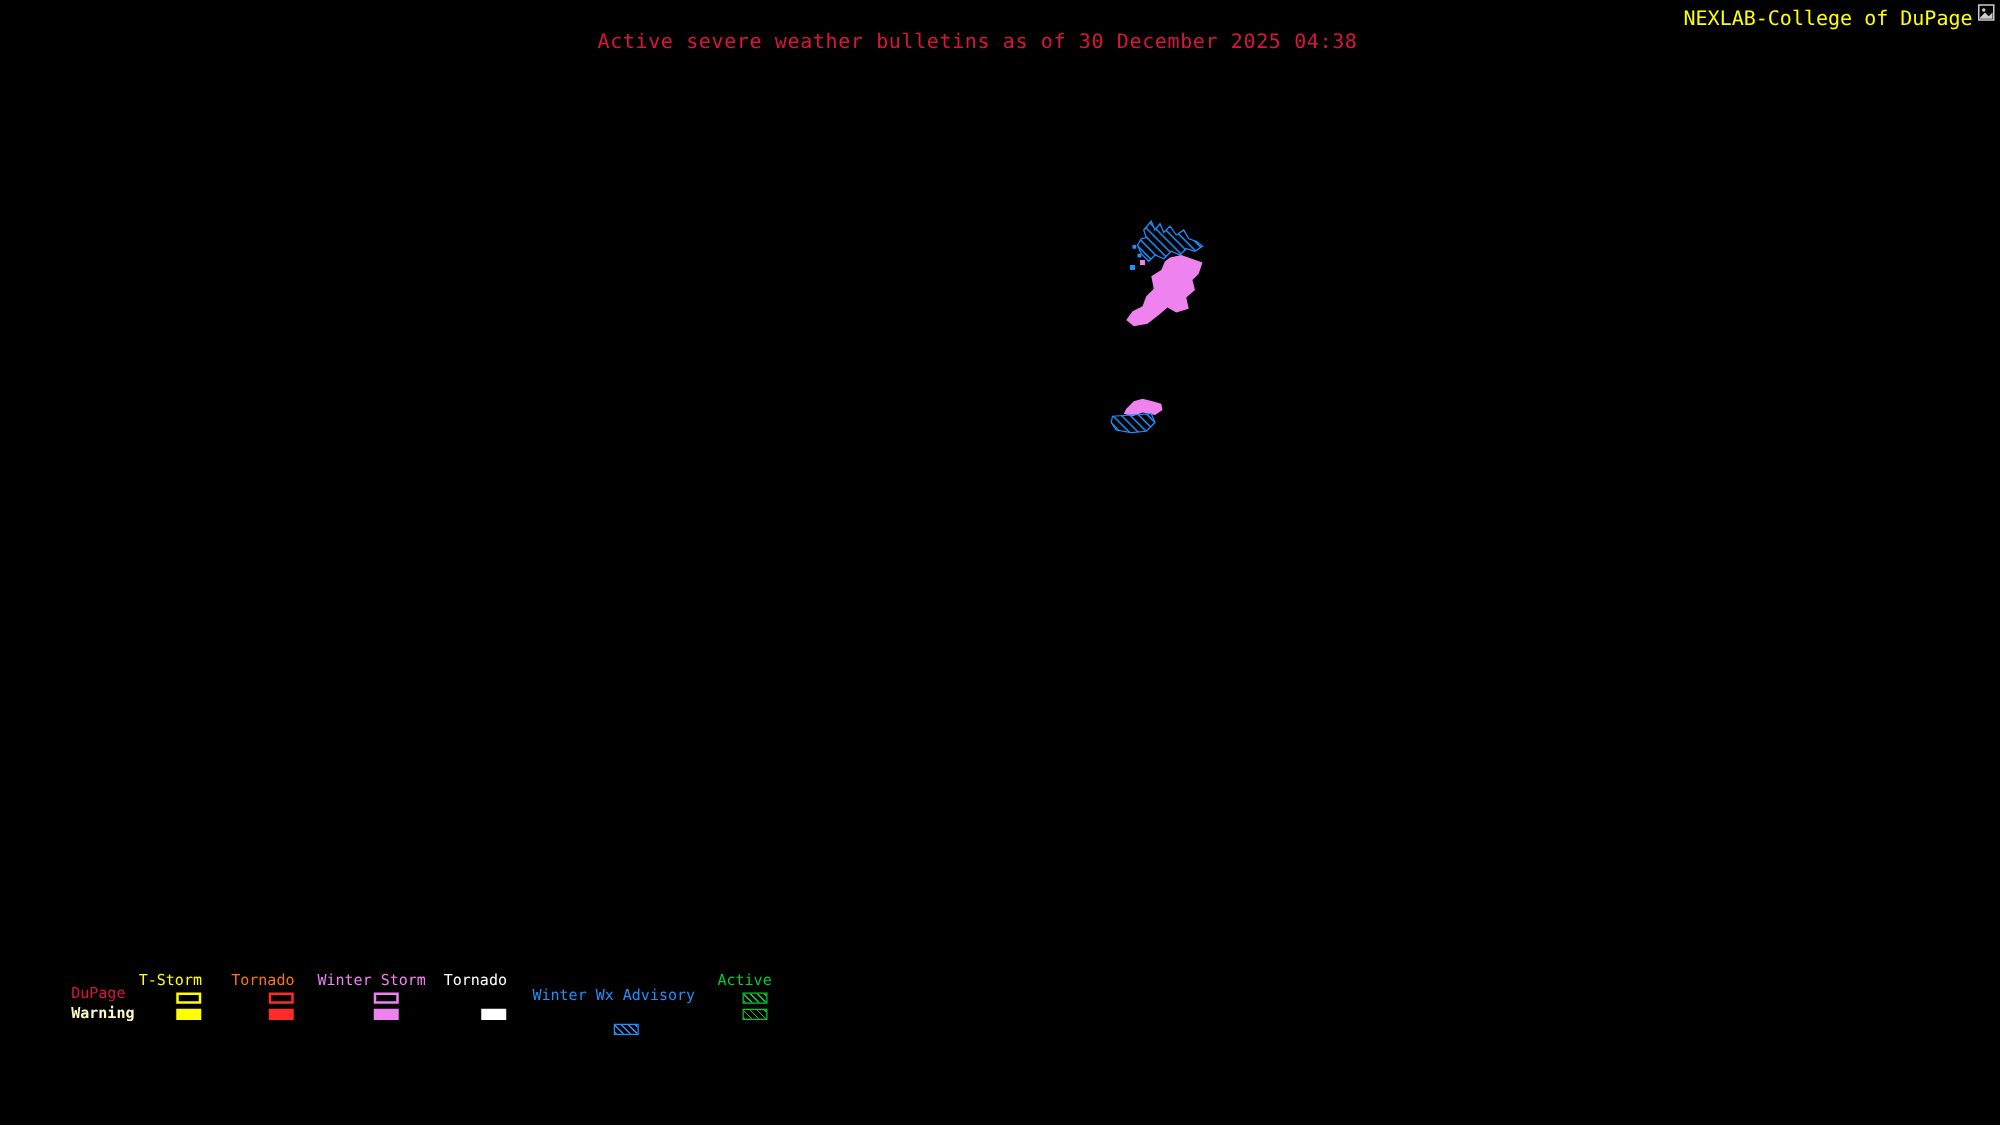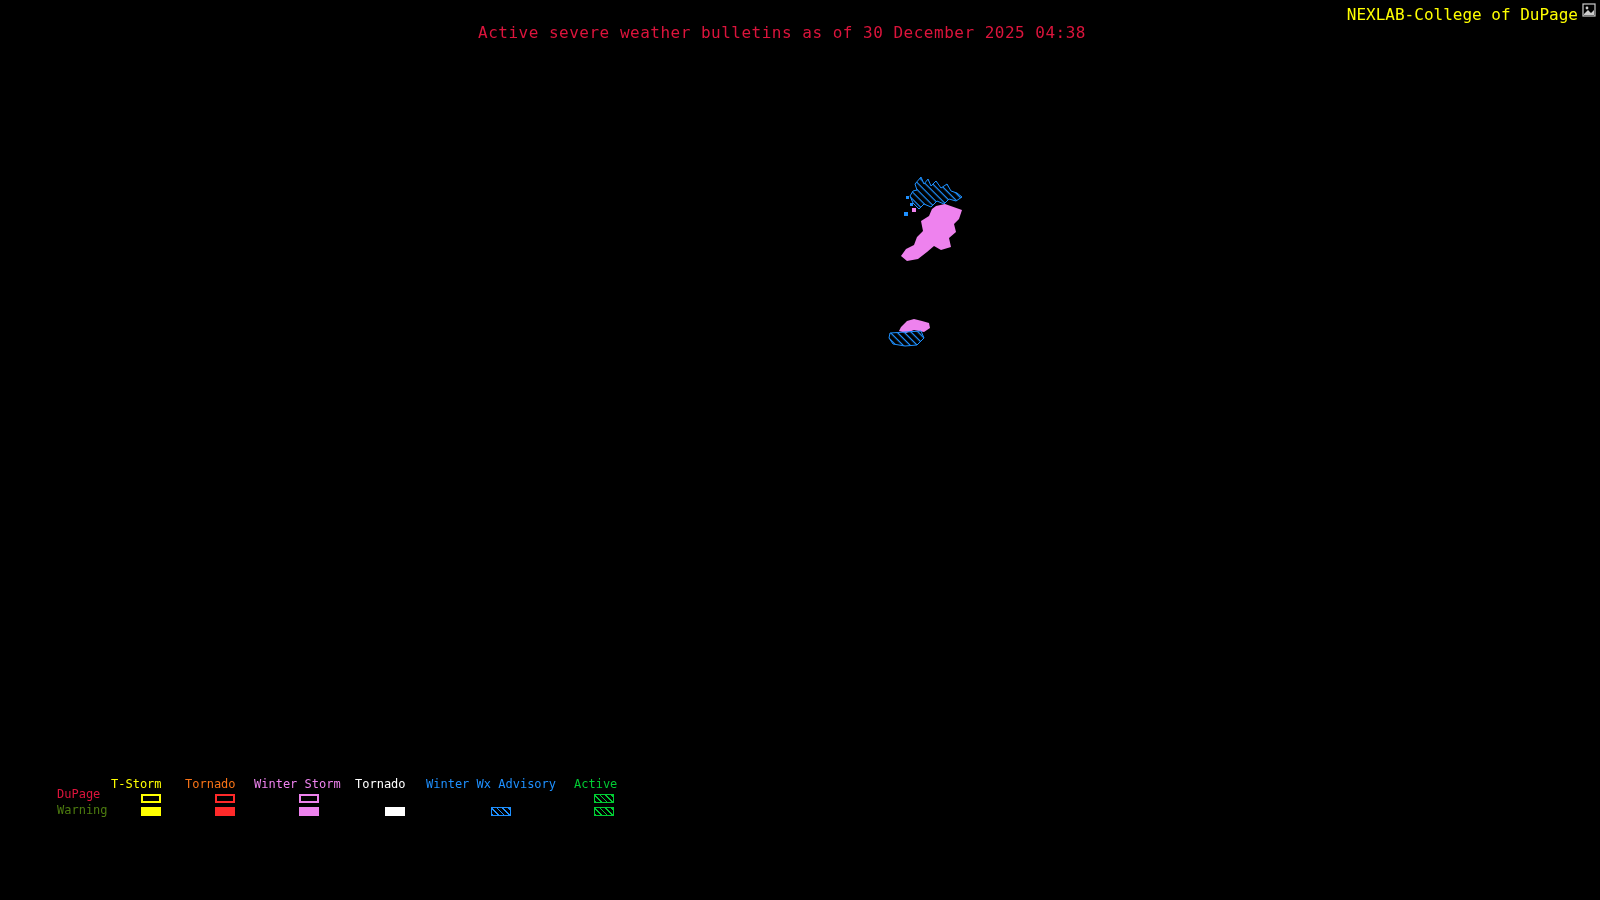--- a/index.html
+++ b/index.html
@@ -60,21 +60,21 @@
 <div id="brand" style="color: rgb(255, 255, 0);">NEXLAB-College of DuPage</div>
 
 <svg id="logo" viewBox="0 0 14 16">
   <rect x="1" y="2" width="12" height="12" fill="none" stroke="#cccccc" stroke-width="1.2"></rect>
   <circle cx="5" cy="6" r="1.4" fill="#cccccc"></circle>
   <path d="M2 12 L6 8 L9 11 L12 8 L12 13 L2 13 Z" fill="#cccccc"></path>
 </svg>
 
 <div class="legend">
   <div class="legend-rowlabel watch" style="color: rgb(220, 20, 60);">DuPage</div>
-  <div class="legend-rowlabel warning" style="color: #4d7c0f;">Warning</div>
+  <div class="legend-rowlabel warning" style="color: #fef9c3; font-weight: bold;">Warning</div>
 
   <div class="legend-col" style="left:111px;width:80px">
     <div class="legend-col-label" style="color: rgb(255, 255, 0);">T-Storm</div>
     <div class="swatch-row">
         <span class="swatch sw-outline" style="--c: #FFFF00;"></span>
       </div>
     <div class="swatch-row">
         <span class="swatch sw-fill" style="--c: #FFFF00;"></span>
       </div>
   </div>
@@ -103,21 +103,21 @@
     <div class="legend-col-label" style="color: rgb(255, 255, 255);">Tornado</div>
     <div class="swatch-row">
         <span class="swatch" style="visibility: hidden;"></span>
       </div>
     <div class="swatch-row">
         <span class="swatch sw-fill" style="--c: #FFFFFF;"></span>
       </div>
   </div>
 
   <div class="legend-col" style="left:426px;width:150px">
-    <div class="legend-col-label" style="color: rgb(30, 144, 255);">Winter Wx Advisory</div>
+    <div class="legend-col-label" style="color: rgb(30, 144, 255); margin-top: 12px;">Winter Wx Advisory</div>
     <div class="swatch-row">
         <span class="swatch" style="visibility: hidden;"></span>
       </div>
     <div class="swatch-row">
         <span class="swatch sw-hatch" style="--c: #1E90FF;"></span>
       </div>
   </div>
 
   <div class="legend-col" style="left:574px;width:60px">
     <div class="legend-col-label" style="color: rgb(0, 204, 51);">Active</div>

